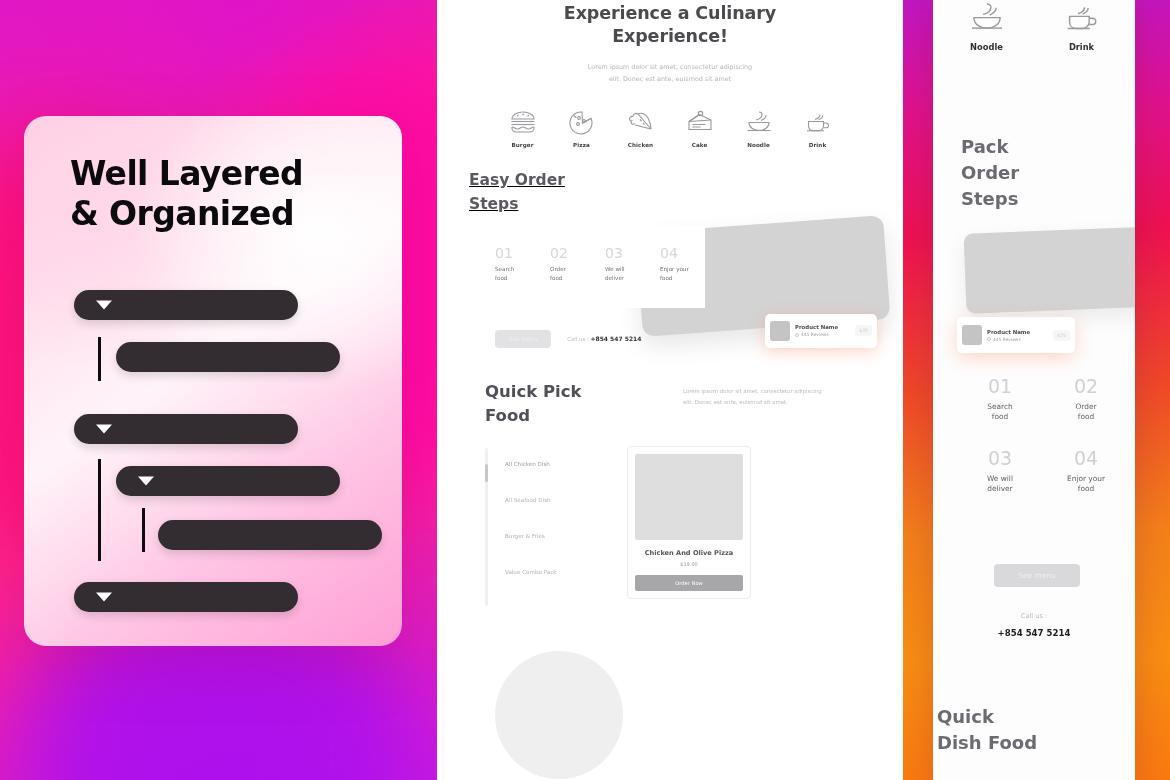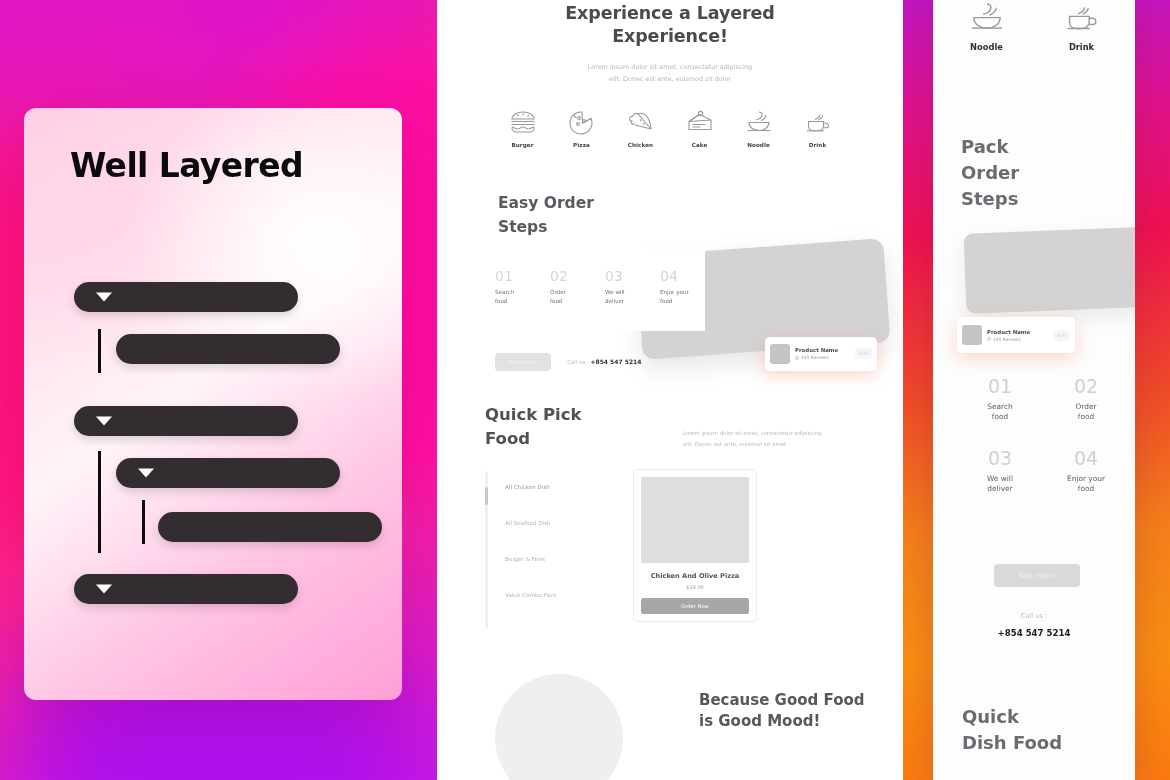--- a/index.html
+++ b/index.html
@@ -31,23 +31,23 @@
   }
   .glow-a, .glow-b, .glow-c {
     position: absolute; border-radius: 50%; filter: blur(42px);
   }
   .glow-a { left: -90px; top: 140px; width: 300px; height: 420px; background: #ff0f7a; opacity: .85; }
   .glow-b { right: -120px; top: 60px; width: 330px; height: 430px; background: #ff0aa4; opacity: .9; }
   .glow-c { left: 30px; bottom: -140px; width: 380px; height: 330px; background: #a90ff0; opacity: .8; }
 
   .card-left {
     position: absolute;
-    left: 24px; top: 108px;
-    width: 378px; height: 592px;
-    border-radius: 12px;
+    left: 24px; top: 116px;
+    width: 378px; height: 530px;
+    border-radius: 22px;
     background:
       radial-gradient(ellipse 300px 260px at 78% 22%, rgba(255,255,255,0.97) 0%, rgba(255,255,255,0.0) 62%),
       radial-gradient(ellipse 260px 240px at 16% 16%, rgba(255,214,232,0.95) 0%, rgba(255,214,232,0) 70%),
       linear-gradient(145deg, #ffc9e2 0%, #ffe5f0 28%, #fff4f9 46%, #ffc5e4 72%, #ff9fd6 100%);
     box-shadow: 0 18px 60px rgba(150,0,90,0.22);
     overflow: hidden;
   }
   .card-title {
     position: absolute; left: 46px; top: 38px;
     width: 300px;
@@ -119,23 +119,24 @@
   .cat svg { display: block; }
   .cat-label {
     font-size: 5.6px;
     font-weight: 700;
     color: #3f3f45;
     letter-spacing: .1px;
   }
 
   .eos {
     position: relative;
-    margin-top: 43px;
-    padding-left: 61px;
+    margin-top: 20px;
+    padding-left: 32px;
     height: 190px;
+    text-decoration: underline;
   }
   .eos-title {
     font-size: 15.5px;
     font-weight: 700;
     color: #585a60;
     line-height: 1.55;
     width: 120px;
     position: relative; z-index: 4;
   }
   .eos-white {
@@ -204,27 +205,27 @@
     border-radius: 4px;
     padding: 6px 14px;
     font-size: 5.6px;
     color: #f1f1f2;
     font-family: inherit;
   }
   .callus { font-size: 5.4px; color: #b9b9bd; }
   .callus b { color: #2e2e33; font-size: 6px; }
 
   .qpf { position: relative; margin-top: 22px; padding: 0 30px 0 48px; }
-  .qpf-head { display: flex; justify-content: space-between; align-items: flex-end; }
+  .qpf-head { display: flex; justify-content: space-between; align-items: flex-start; }
   .qpf-title {
     font-size: 16.5px; font-weight: 700; color: #4f5156; line-height: 1.45; width: 130px;
   }
   .qpf-sub { width: 190px; font-size: 5.4px; line-height: 2.1; color: #bcbcc0; padding-top: 6px; }
 
-  .qpf-body { margin-top: 18px; display: flex; gap: 16px; }
+  .qpf-body { margin-top: 18px; display: flex; gap: 10px; }
   .qpf-nav { position: relative; width: 132px; padding-left: 20px; }
   .qpf-track {
     position: absolute; left: 0; top: 2px; width: 3px; height: 158px;
     background: #f0f0f1; border-radius: 2px;
   }
   .qpf-thumb {
     position: absolute; left: 0; top: 18px; width: 3px; height: 18px;
     background: #c8c8cb; border-radius: 2px;
   }
   .qpf-item { font-size: 5.6px; color: #b3b3b8; height: 36px; line-height: 36px; }
@@ -314,37 +315,38 @@
   }
   .ph-callus {
     position: absolute; left: 0; top: 620px; width: 100%;
     text-align: center; font-size: 6.6px; color: #bcbcc0;
   }
   .ph-phone {
     position: absolute; left: 0; top: 636px; width: 100%;
     text-align: center; font-size: 8.6px; font-weight: 700; color: #1d1d21;
   }
   .ph-qpf {
-    position: absolute; left: 29px; top: 712px;
+    position: absolute; left: 4px; top: 712px;
     font-size: 18px; font-weight: 700; color: #6a6c72; line-height: 1.45;
   }
 </style>
 </head>
 <body>
 
 <div class="stage">
 
   <div class="panel-left">
     <div class="glow-a"></div>
     <div class="glow-b"></div>
     <div class="glow-c"></div>
 
     <div class="card-left">
       <div class="card-title">
         <div>Well Layered</div>
+        <div>&amp; Organized</div>
       </div>
 
       <div class="layers">
 
         <div class="bar" style="left:50px; top:174px; width:224px; height:30px;">
           <span class="caret"></span>
         </div>
 
         <div class="tick" style="left:74px; top:221px; height:44px;"></div>
         <div class="bar" style="left:92px; top:226px; width:224px; height:30px;"></div>
@@ -366,26 +368,26 @@
           <span class="caret"></span>
         </div>
       </div>
     </div>
   </div>
 
   <div class="panel-mid">
     <div class="mid-inner">
 
       <div class="mid-h1">
-        <div>Experience a Layered</div>
+        <div>Experience a Culinary</div>
         <div>Experience!</div>
       </div>
       <div class="mid-sub">
         <div>Lorem ipsum dolor sit amet, consectetur adipiscing</div>
-        <div>elit. Donec est ante, euismod sit dolor</div>
+        <div>elit. Donec est ante, euismod sit amet</div>
       </div>
 
       <div class="cat-row">
         <div class="cat">
           <svg width="30" height="26" viewBox="0 0 30 26" fill="none" stroke="#9a9a9e" stroke-width="1.1">
             <path d="M4 10c0-4 5-7 11-7s11 3 11 7z"></path>
             <path d="M3.5 12.5h23"></path>
               <path d="M3.5 15.5h23"></path>
             <path d="M4 18c2.5 0 3 2 5.5 2s3-2 5.5-2 3 2 5.5 2 3-2 5.5-2"></path>
             <path d="M4 18v1.5c0 2 2 3.5 4.5 3.5h13c2.5 0 4.5-1.5 4.5-3.5V18"></path>
@@ -532,24 +534,20 @@
               <div class="food-name">Chicken And Olive Pizza</div>
               <div class="food-price">$19.00</div>
               <button class="food-btn">Order Now</button>
             </div>
           </div>
         </div>
       </div>
 
       <div class="bgf">
         <div class="bgf-circle"></div>
-        <div class="bgf-title">
-          <div>Because Good Food</div>
-          <div>is Good Mood!</div>
-        </div>
       </div>
 
     </div>
   </div>
 
   <div class="panel-right">
     <div class="phone">
 
       <div class="ph-cats">
         <div class="ph-cat">

